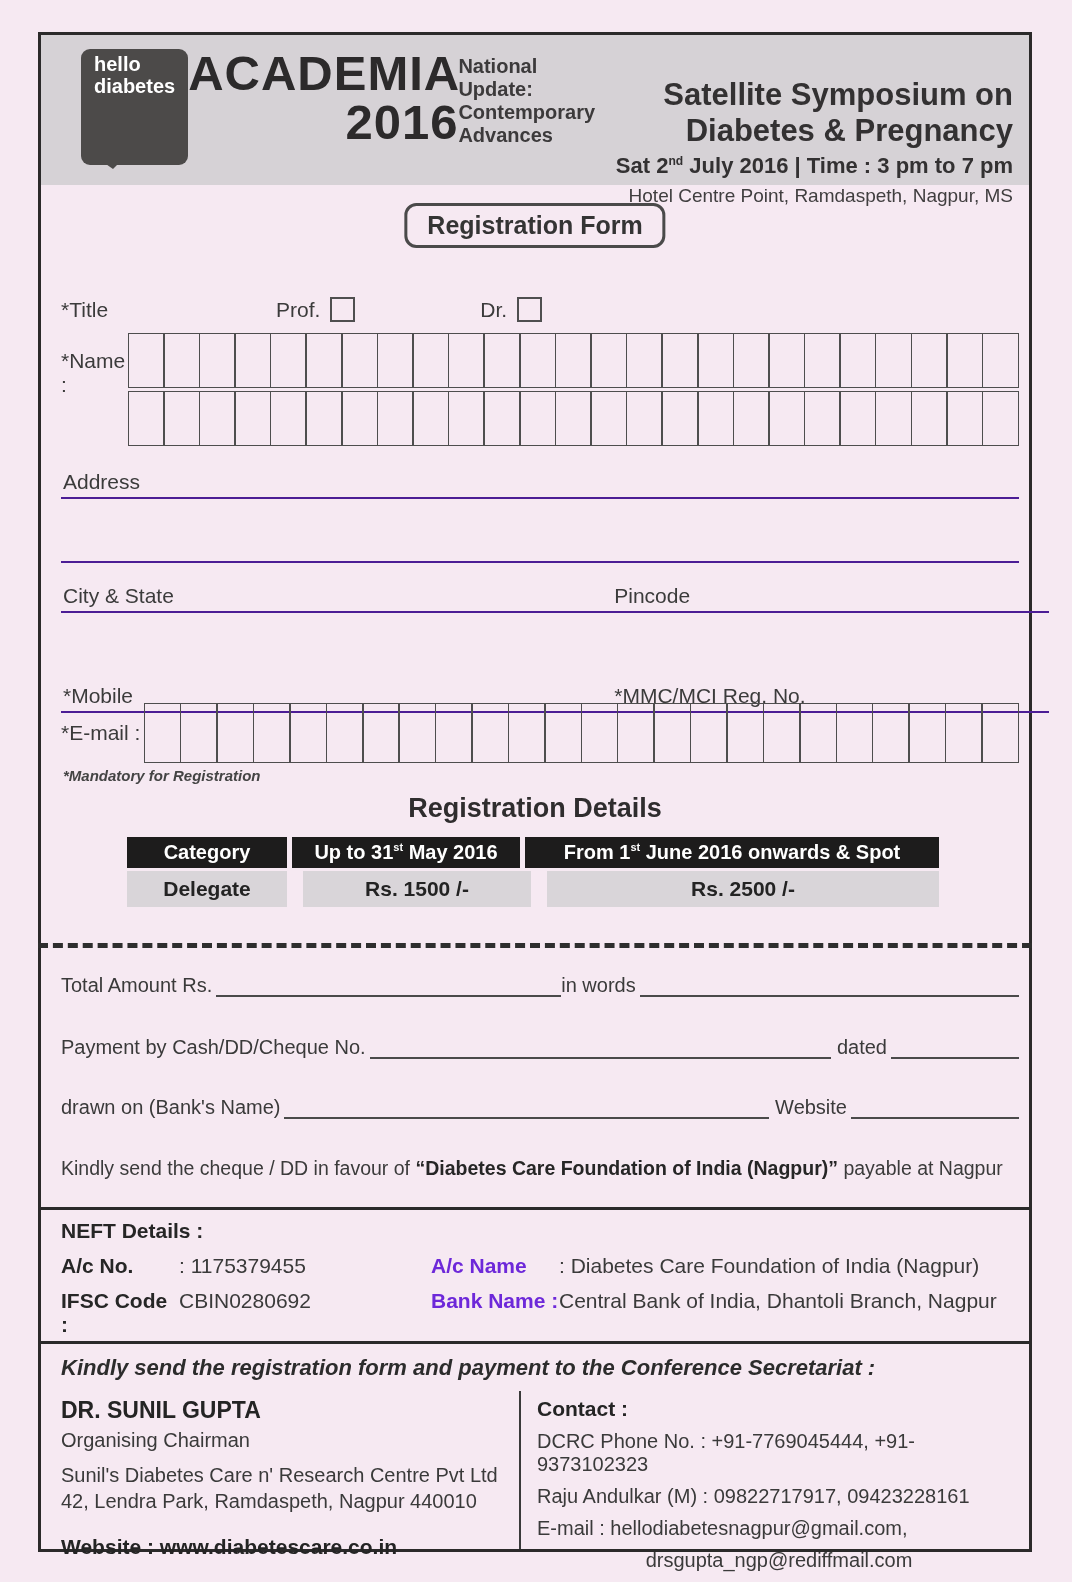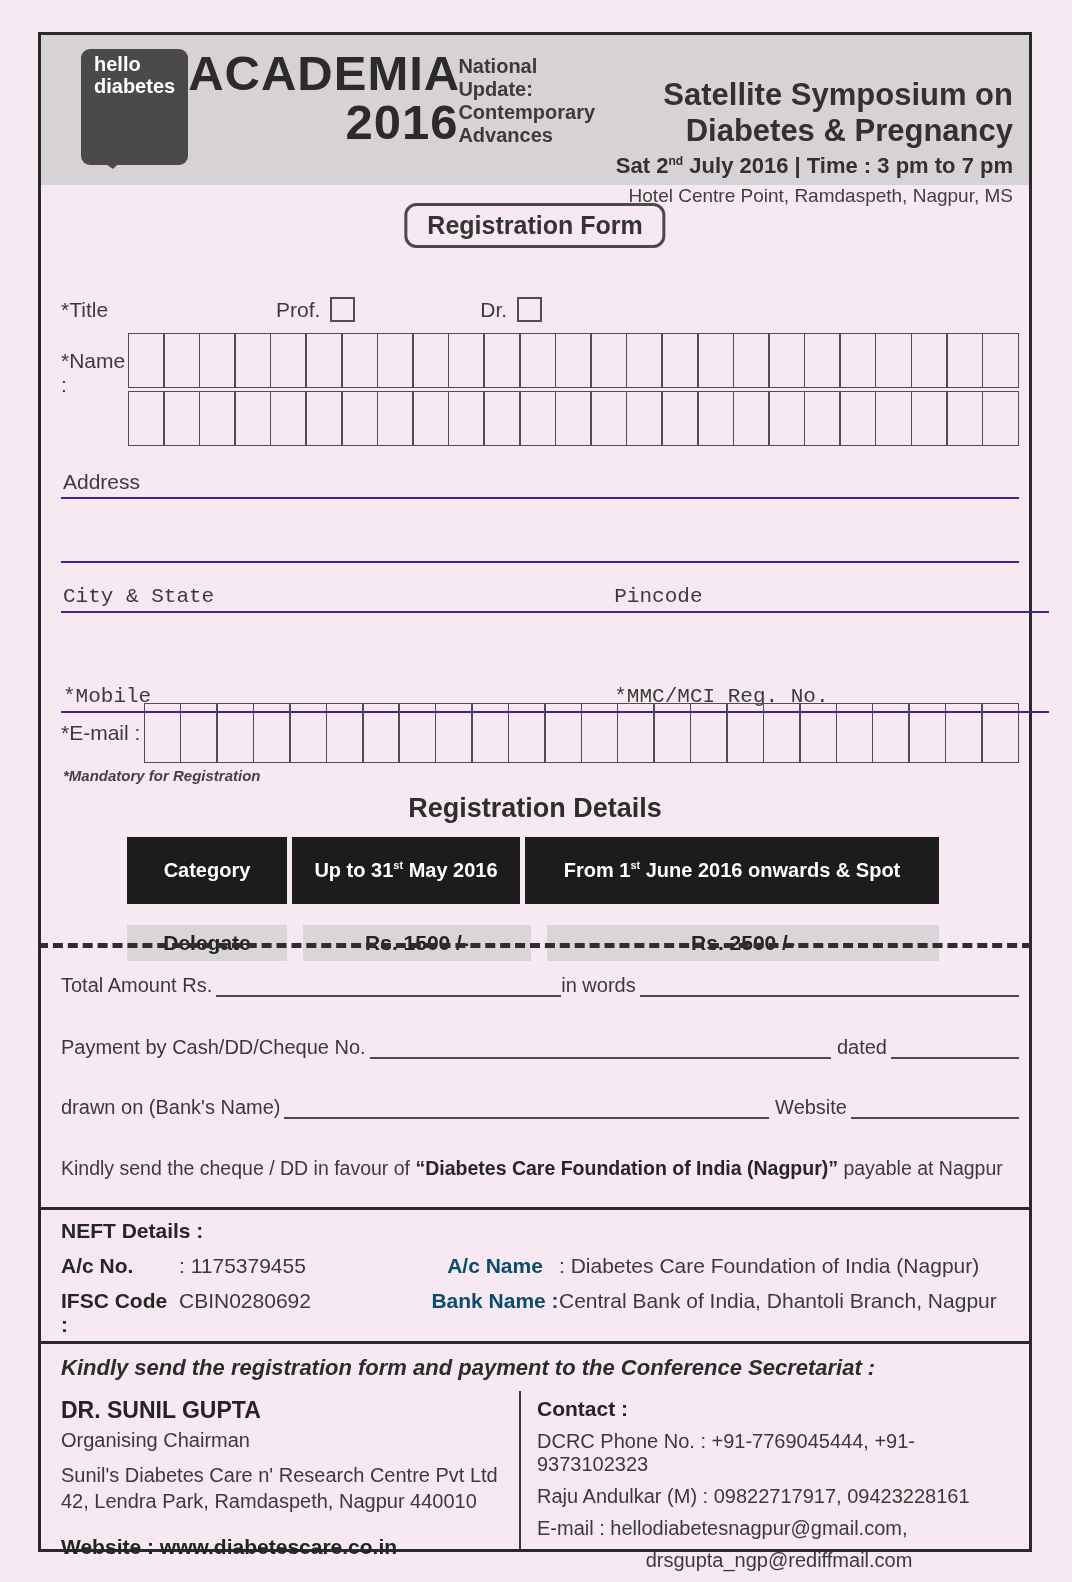--- a/index.html
+++ b/index.html
@@ -64,56 +64,56 @@
     height:100%;
   }
   .name-wrap { top:298px; display:flex; }
   .name-lbl { width:68px; padding-top:16px; }
   .name-grid { flex:1; }
   .name-grid .boxrow { height:55px; }
   .name-grid .boxrow + .boxrow { margin-top:3px; }
   .addr1 { top:422px; height:42px; }
   .addr1 .lbl { position:absolute; bottom:3px; left:2px; }
   .addr2 { top:488px; height:40px; }
-  .lined { position:relative;font-family:Liberation Mono, monospace; }
+  .lined { position:relative; }
   .lined .lbl-a { position:absolute; bottom:3px; left:2px; }
   .lined .lbl-b { position:absolute; bottom:3px; left:56%; }
   .city-row { top:538px; height:40px; }
   .mobile-row { top:598px; height:40px; }
   .email-wrap { top:668px; display:flex; }
   .email-lbl { width:84px; padding-top:18px; font-size:21px; }
   .email-boxes { flex:1; height:60px; }
   .mandatory { position:absolute; left:22px; top:732px; font-size:15px; font-style:italic; font-weight:bold; color:#444; }
   
   .rd-head { position:absolute; left:0; right:0; top:758px; text-align:center; font-size:27px; font-weight:bold; color:#2f2d2e; }
   .rd-table { position:absolute; left:86px; top:802px; width:812px; font-size:20px; }
   .rd-tr { display:flex; gap:5px; }
-  .rd-tr + .rd-tr { margin-top:21px;gap:16px; }
+  .rd-tr + .rd-tr { margin-top:3px;gap:16px; }
   .rd-c1 { width:160px; } .rd-c2 { width:228px; } .rd-c3 { flex:1; }
-  .rd-th { background:#1d1c1c; color:#fff; font-weight:bold; text-align:center; padding:22px 0; }
+  .rd-th { background:#1d1c1c; color:#fff; font-weight:bold; text-align:center; padding:4px 0; }
   .rd-td { background:#d9d5d9; color:#232323; font-weight:bold; text-align:center; padding:6px 0; font-size:21px; }
   
   .dashed { position:absolute; left:-3px; right:-3px; top:908px; border-top:5px dashed #2e2e2e; }
   .payrow { display:flex; align-items:flex-end; font-size:20px; }
   .payrow .fill { border-bottom:2px solid #4a4a4a; height:24px; }
   .pay1 { top:938px; } .pay2 { top:1000px; } .pay3 { top:1060px; }
   .w-360 { width:345px; } .w-120 { width:128px; } .w-170 { width:168px; }
   .grow { flex:1; }
   .gap-l { margin-left:4px; } .gap-r { margin-right:6px; }
   .cheque-note { position:absolute; left:20px; top:1122px; font-size:19.5px; color:#3b3b3b; }
   .cheque-note b { color:#262626; }
   .hr { position:absolute; left:-3px; right:-3px; border-top:3px solid #2b2a2a; }
   .hr1 { top:1172px; } .hr2 { top:1306px; }
   
   .neft { position:absolute; left:20px; right:10px; top:1184px; font-size:21px; }
   .neft-head { font-weight:bold; color:#262626; font-size:21px; }
   .neft-row { display:flex; margin-top:11px; }
   .nl1 { width:118px; font-weight:bold; color:#262626; }
   .nv1 { width:252px; }
-  .nl2 { width:128px; font-weight:bold; color:#0c4a6e;text-align:center; }
+  .nl2 { width:128px; font-weight:bold; color:#6d28d9; }
   .nv2 { flex:1; }
   
   .sec-head { position:absolute; left:20px; right:10px; top:1320px; font-size:22px; font-weight:bold; font-style:italic; color:#2c2c2c; }
   .sec-cols { position:absolute; left:16px; right:4px; top:1356px; bottom:0; display:flex; }
   .sec-left { width:462px; padding:6px 8px 0 4px; }
   .sec-right { flex:1; border-left:2.5px solid #3a3a3a; padding:6px 4px 0 16px; }
   .sec-name { font-size:23px; font-weight:bold; color:#242424; }
   .sec-role { font-size:20px; margin-top:5px; }
   .sec-org { font-size:20px; margin-top:10px; line-height:1.3; }
   .sec-web { font-size:21px; font-weight:bold; color:#242424; margin-top:21px; }

